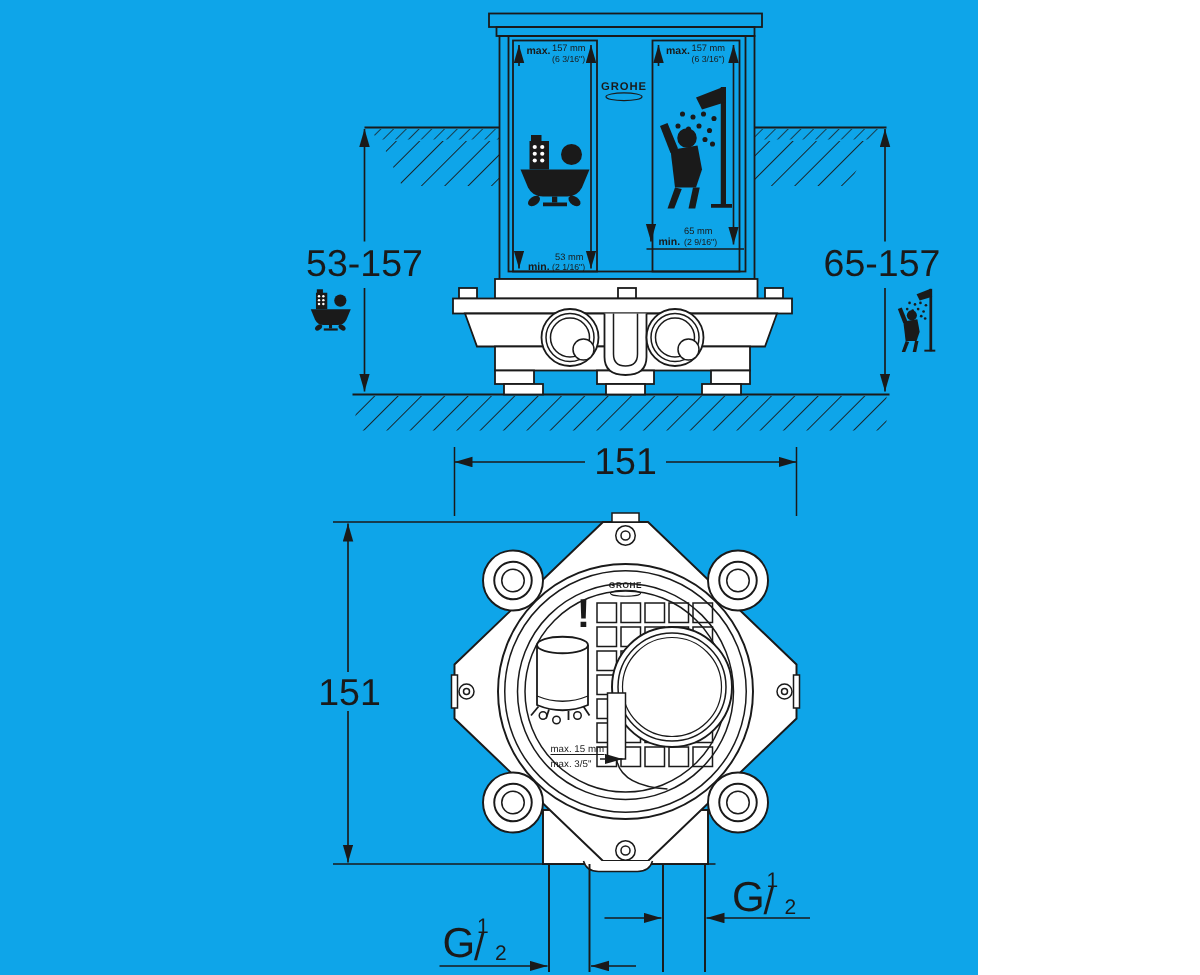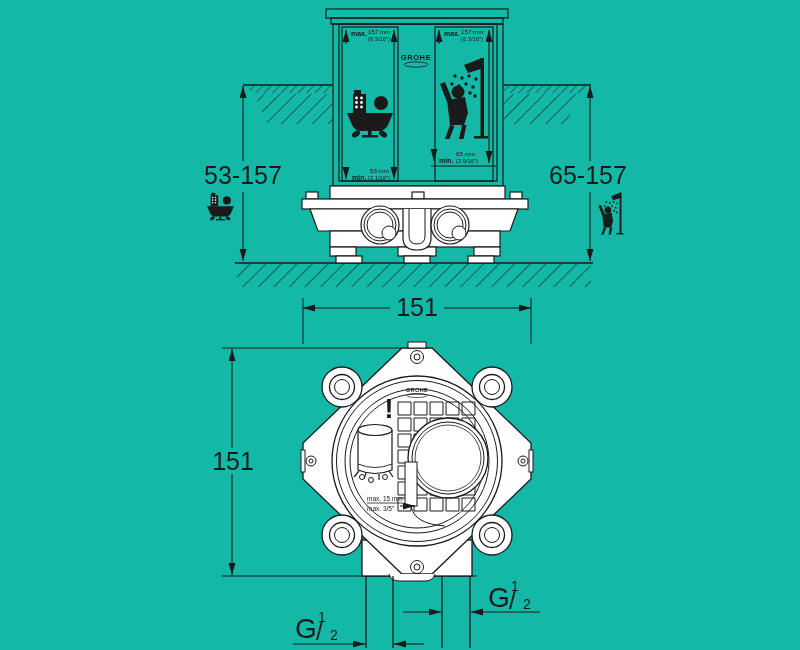--- a/index.html
+++ b/index.html
@@ -1,16 +1,16 @@
 <!DOCTYPE html>
 <html><head>
 <meta charset="utf-8">
 <style>
   html,body{margin:0;padding:0;background:#fff;}
-  .stage{width:800px;height:650px;background:#14b8a6;position:relative;overflow:hidden;
+  .stage{width:652px;height:650px;background:#0ea5e9;position:relative;overflow:hidden;
          font-family:"Liberation Sans", sans-serif;text-align:right;}
   svg text{font-family:"Liberation Sans", sans-serif;fill:#1a1a1a;stroke:none;}
 </style>
 </head>
 <body>
 
 <div class="stage">
 <svg width="800" height="650" viewBox="0 0 800 650">
   <defs>
     <marker id="arr" markerWidth="13" markerHeight="8" refX="12" refY="3.5" orient="auto-start-reverse" markerUnits="userSpaceOnUse">

